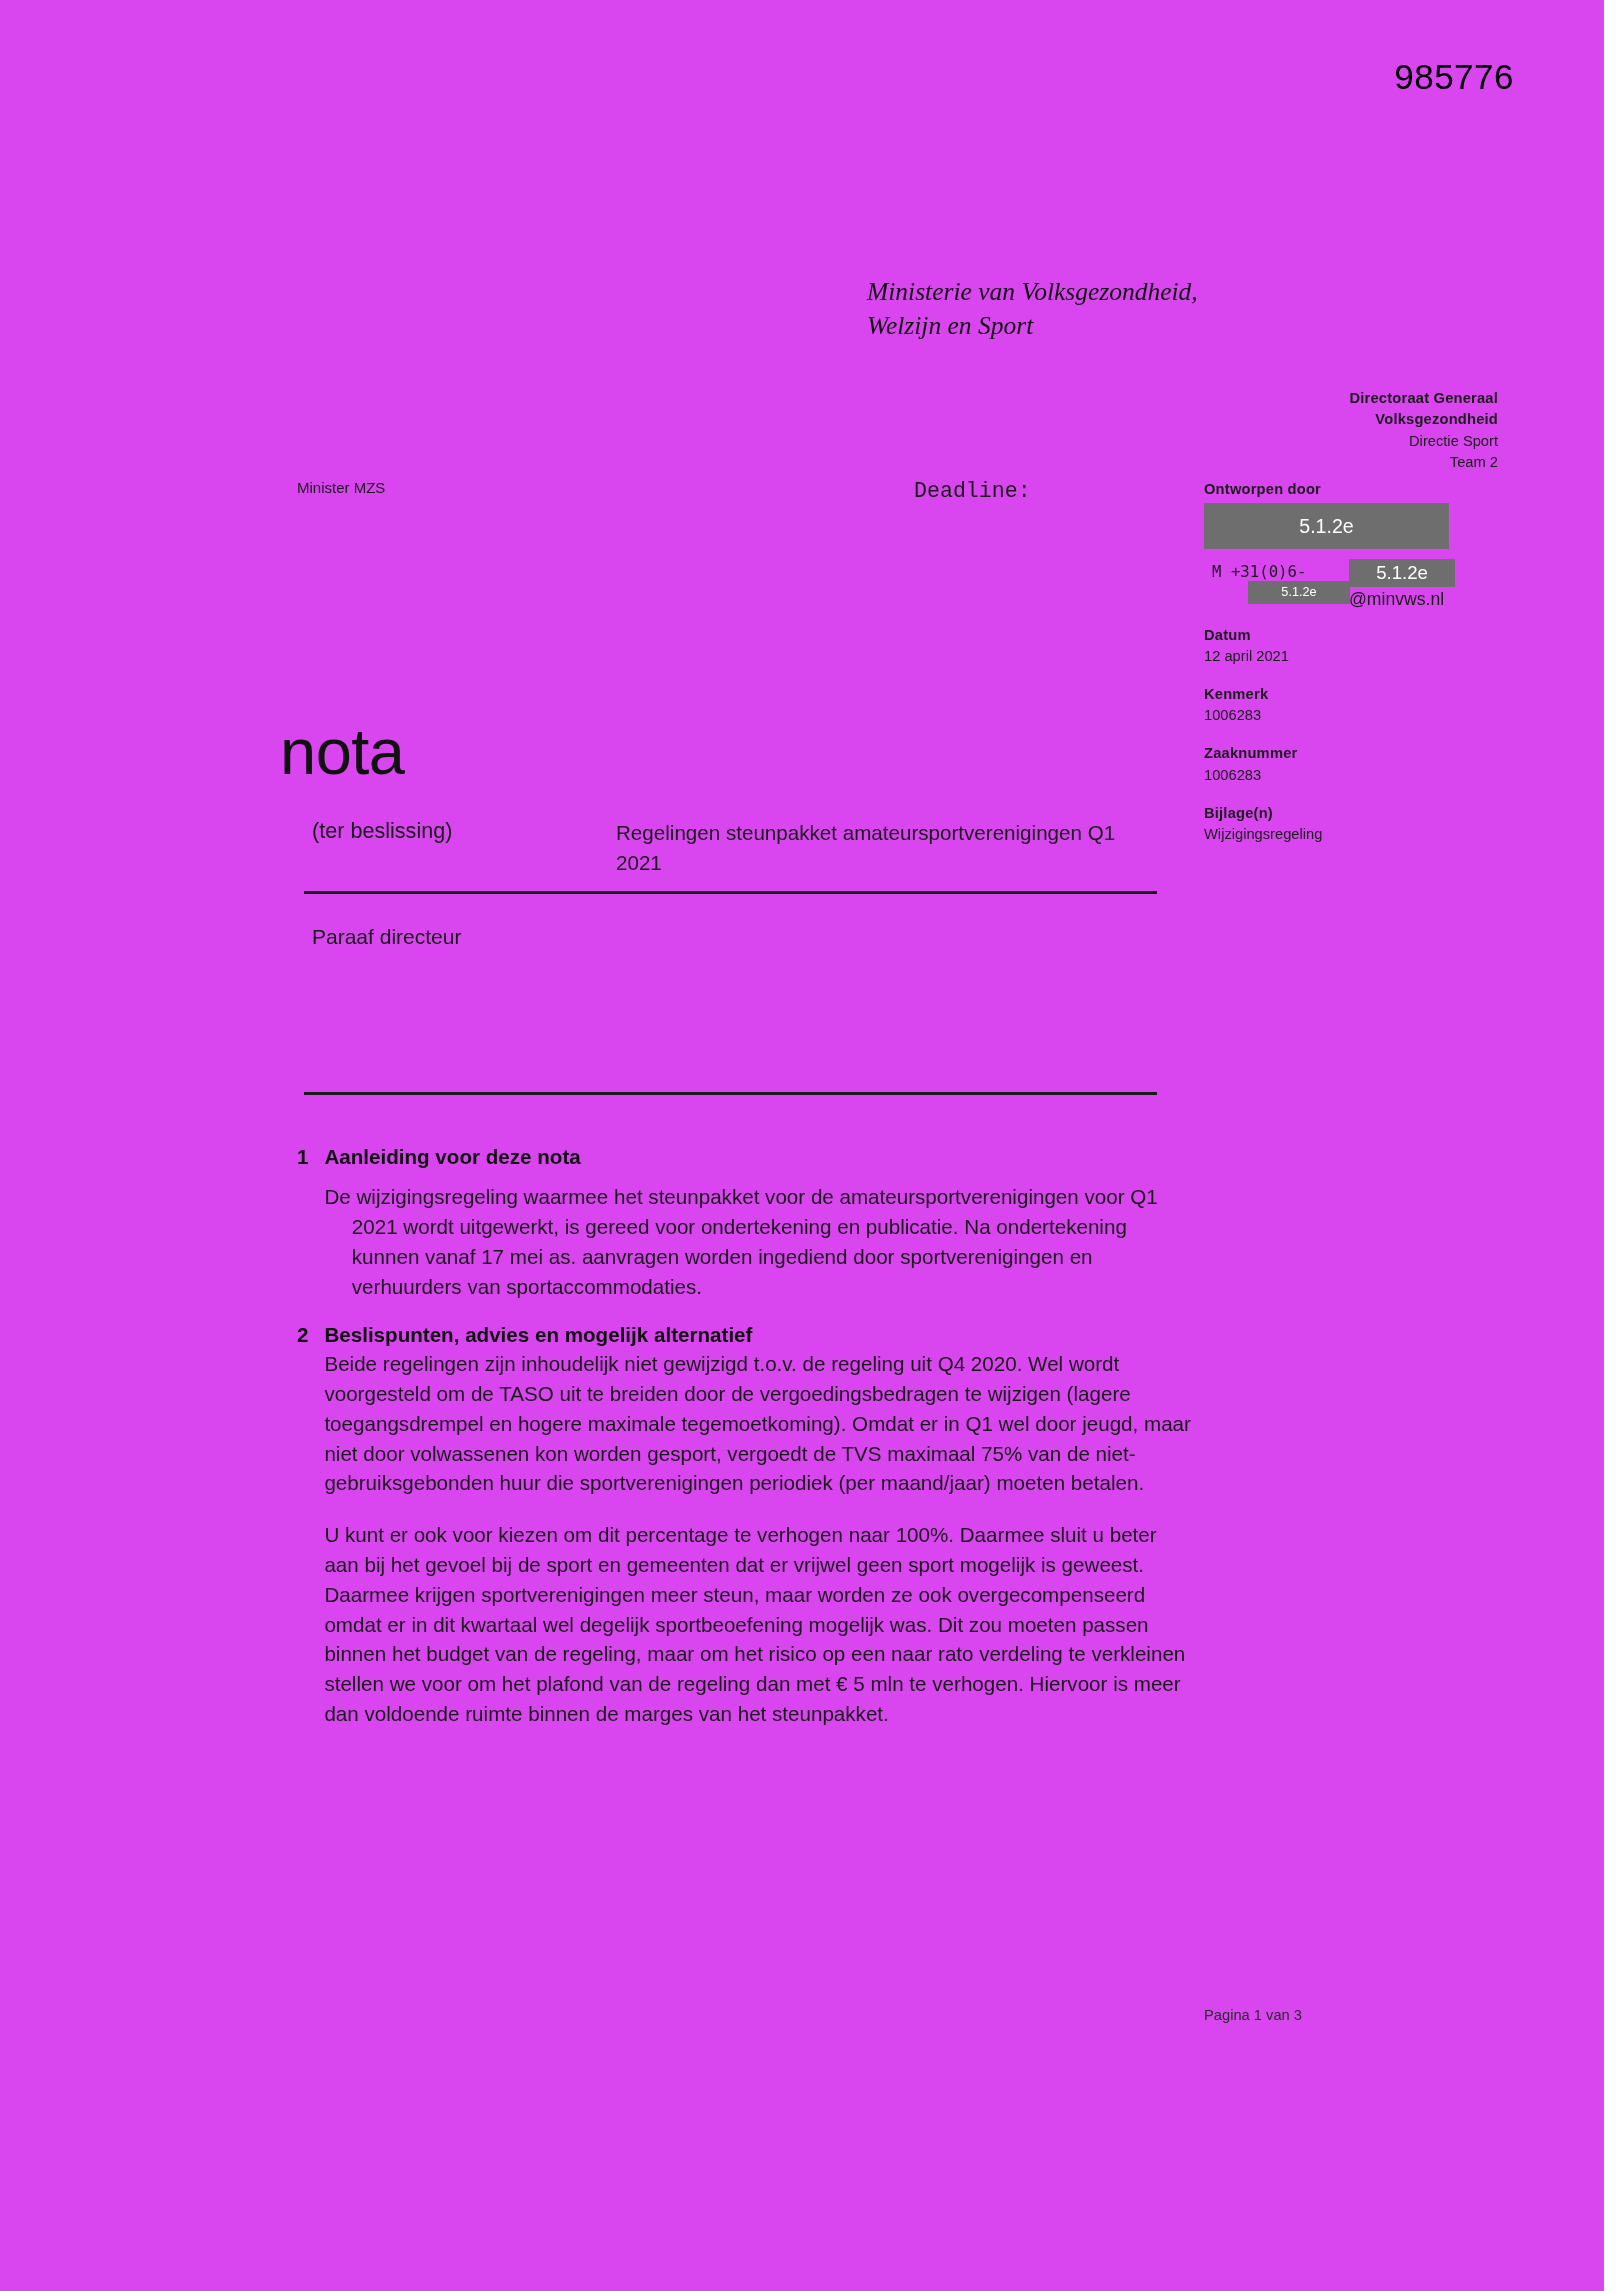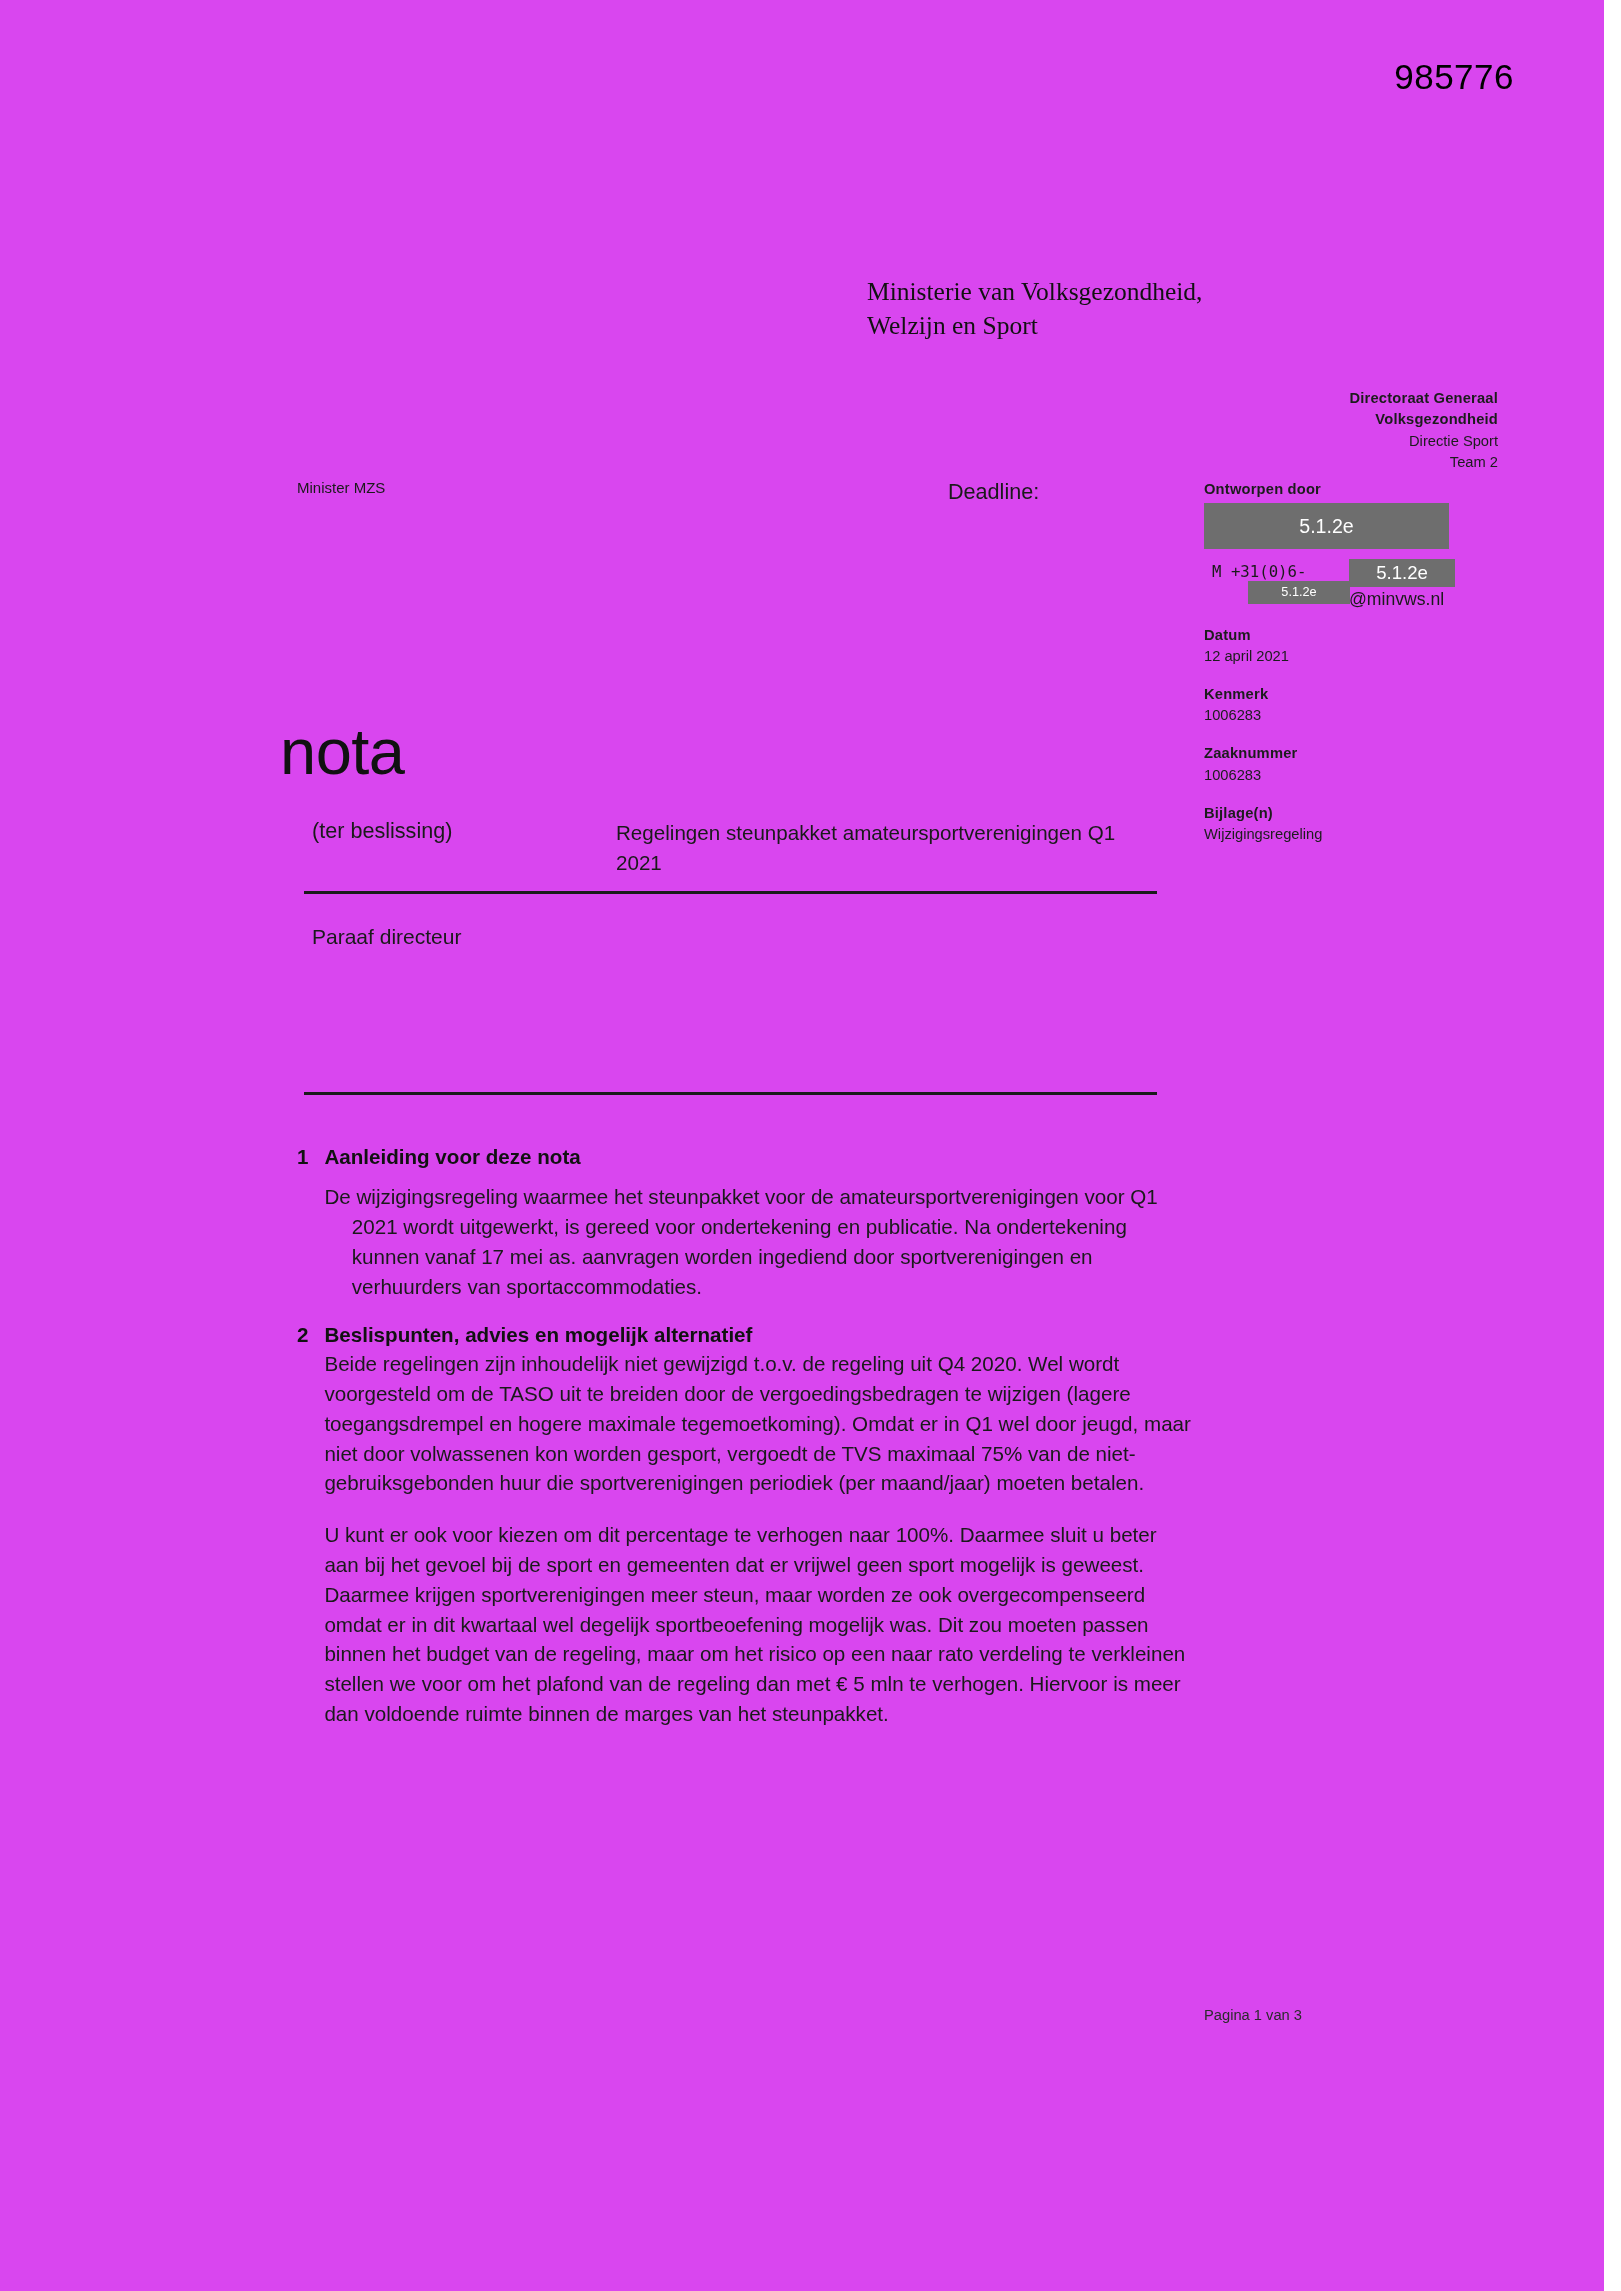--- a/index.html
+++ b/index.html
@@ -33,38 +33,40 @@
   
   #ministry {
     position: absolute;
     left: 867px;
     top: 275px;
     font-family: "Liberation Serif", serif;
     font-size: 25.5px;
     line-height: 1.33;
     color: #111111;
     white-space: nowrap;
+    font-style: italic;
   }
 
   
   #addressee {
     position: absolute;
     left: 297px;
     top: 479px;
     font-size: 15px;
     color: #1a1a1a;
     white-space: nowrap;
   }
   #deadline {
     position: absolute;
-    left: 948px;
+    left: 914px;
     top: 479px;
     font-size: 21.6px;
     color: #1a1a1a;
     white-space: nowrap;
+    font-family: Liberation Mono, monospace;
   }
 
   
   #meta {
     position: absolute;
     left: 1204px;
     top: 388px;
     width: 294px;
     font-size: 14.7px;
     line-height: 1.45;

